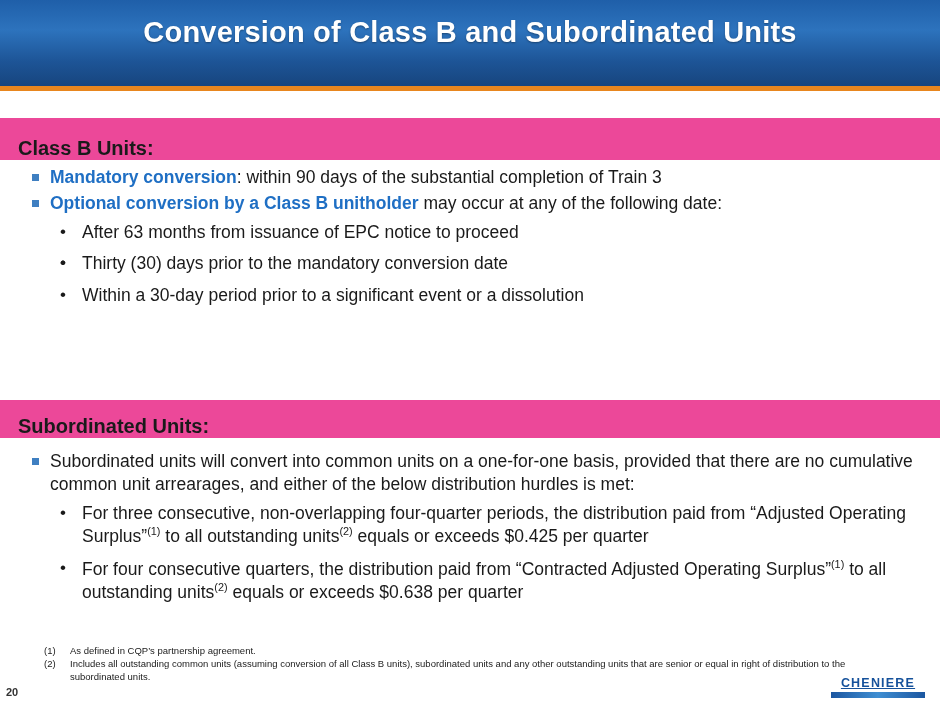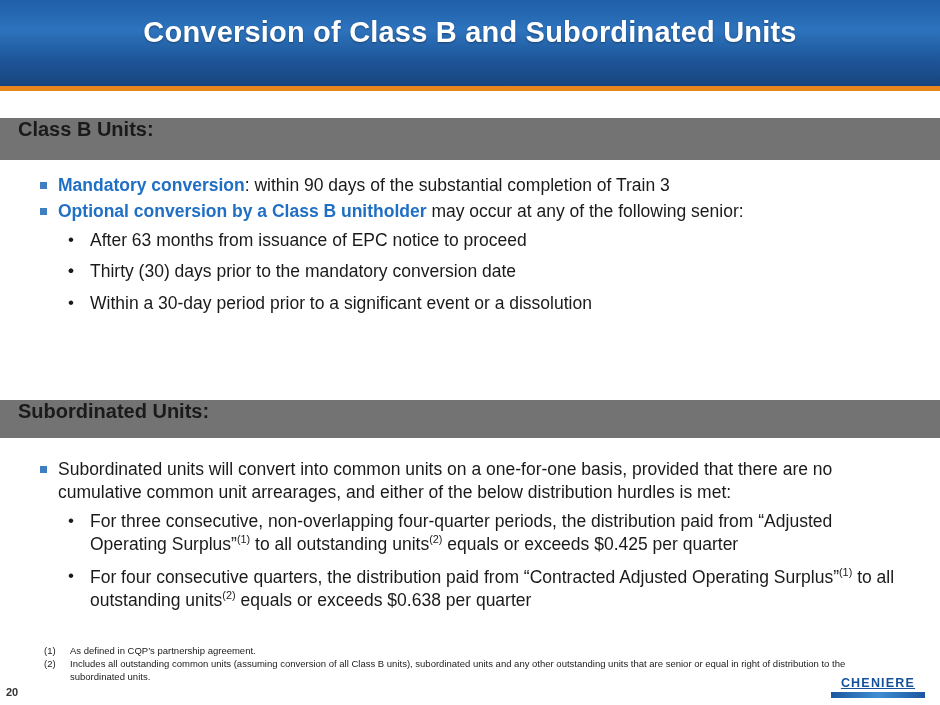--- a/index.html
+++ b/index.html
@@ -49,23 +49,23 @@
     text-shadow: 0 1px 2px rgba(0,0,0,0.35);
     padding-bottom: 21px;
     box-sizing: border-box;
   }
 
   
   .section-band {
     position: absolute;
     left: 0;
     width: 940px;
-    background: #737373;
+    background: #ec4899;
     display: flex;
-    align-items: flex-start;
+    align-items: flex-end;
   }
   .section-band .section-title {
     font-size: 20px;
     font-weight: bold;
     color: #1a1a1a;
     padding-left: 18px;
   }
   #band-classb { top: 118px; height: 42px; }
   #band-sub    { top: 400px; height: 38px; }
 
@@ -75,21 +75,21 @@
     left: 0;
     width: 940px;
     box-sizing: border-box;
     padding: 0 20px 0 24px;
   }
   #content-classb { top: 166px; }
   #content-sub    { top: 450px; }
 
   ul.lvl1 {
     list-style: none;
-    margin: 8px;
+    margin: 0;
     padding: 0;
   }
   ul.lvl1 > li {
     position: relative;
     padding-left: 26px;
     margin-bottom: 3px;
     font-size: 17.5px;
     color: #1a1a1a;
     line-height: 1.30;
   }
@@ -192,21 +192,21 @@
 <div class="content" id="content-classb">
   <ul class="lvl1">
 
     <li>
       <span class="sq"></span>
       <span class="blue">Mandatory conversion</span><span>: within 90 days of the substantial completion of Train 3</span>
     </li>
 
     <li>
       <span class="sq"></span>
-      <span class="blue">Optional conversion by a Class B unitholder</span><span> may occur at any of the following senior:</span>
+      <span class="blue">Optional conversion by a Class B unitholder</span><span> may occur at any of the following date:</span>
 
       <ul class="lvl2">
         <li>
           <span class="dot">•</span>
           <span>After 63 months from issuance of EPC notice to proceed</span>
         </li>
         <li>
           <span class="dot">•</span>
         </li>
         <li>

